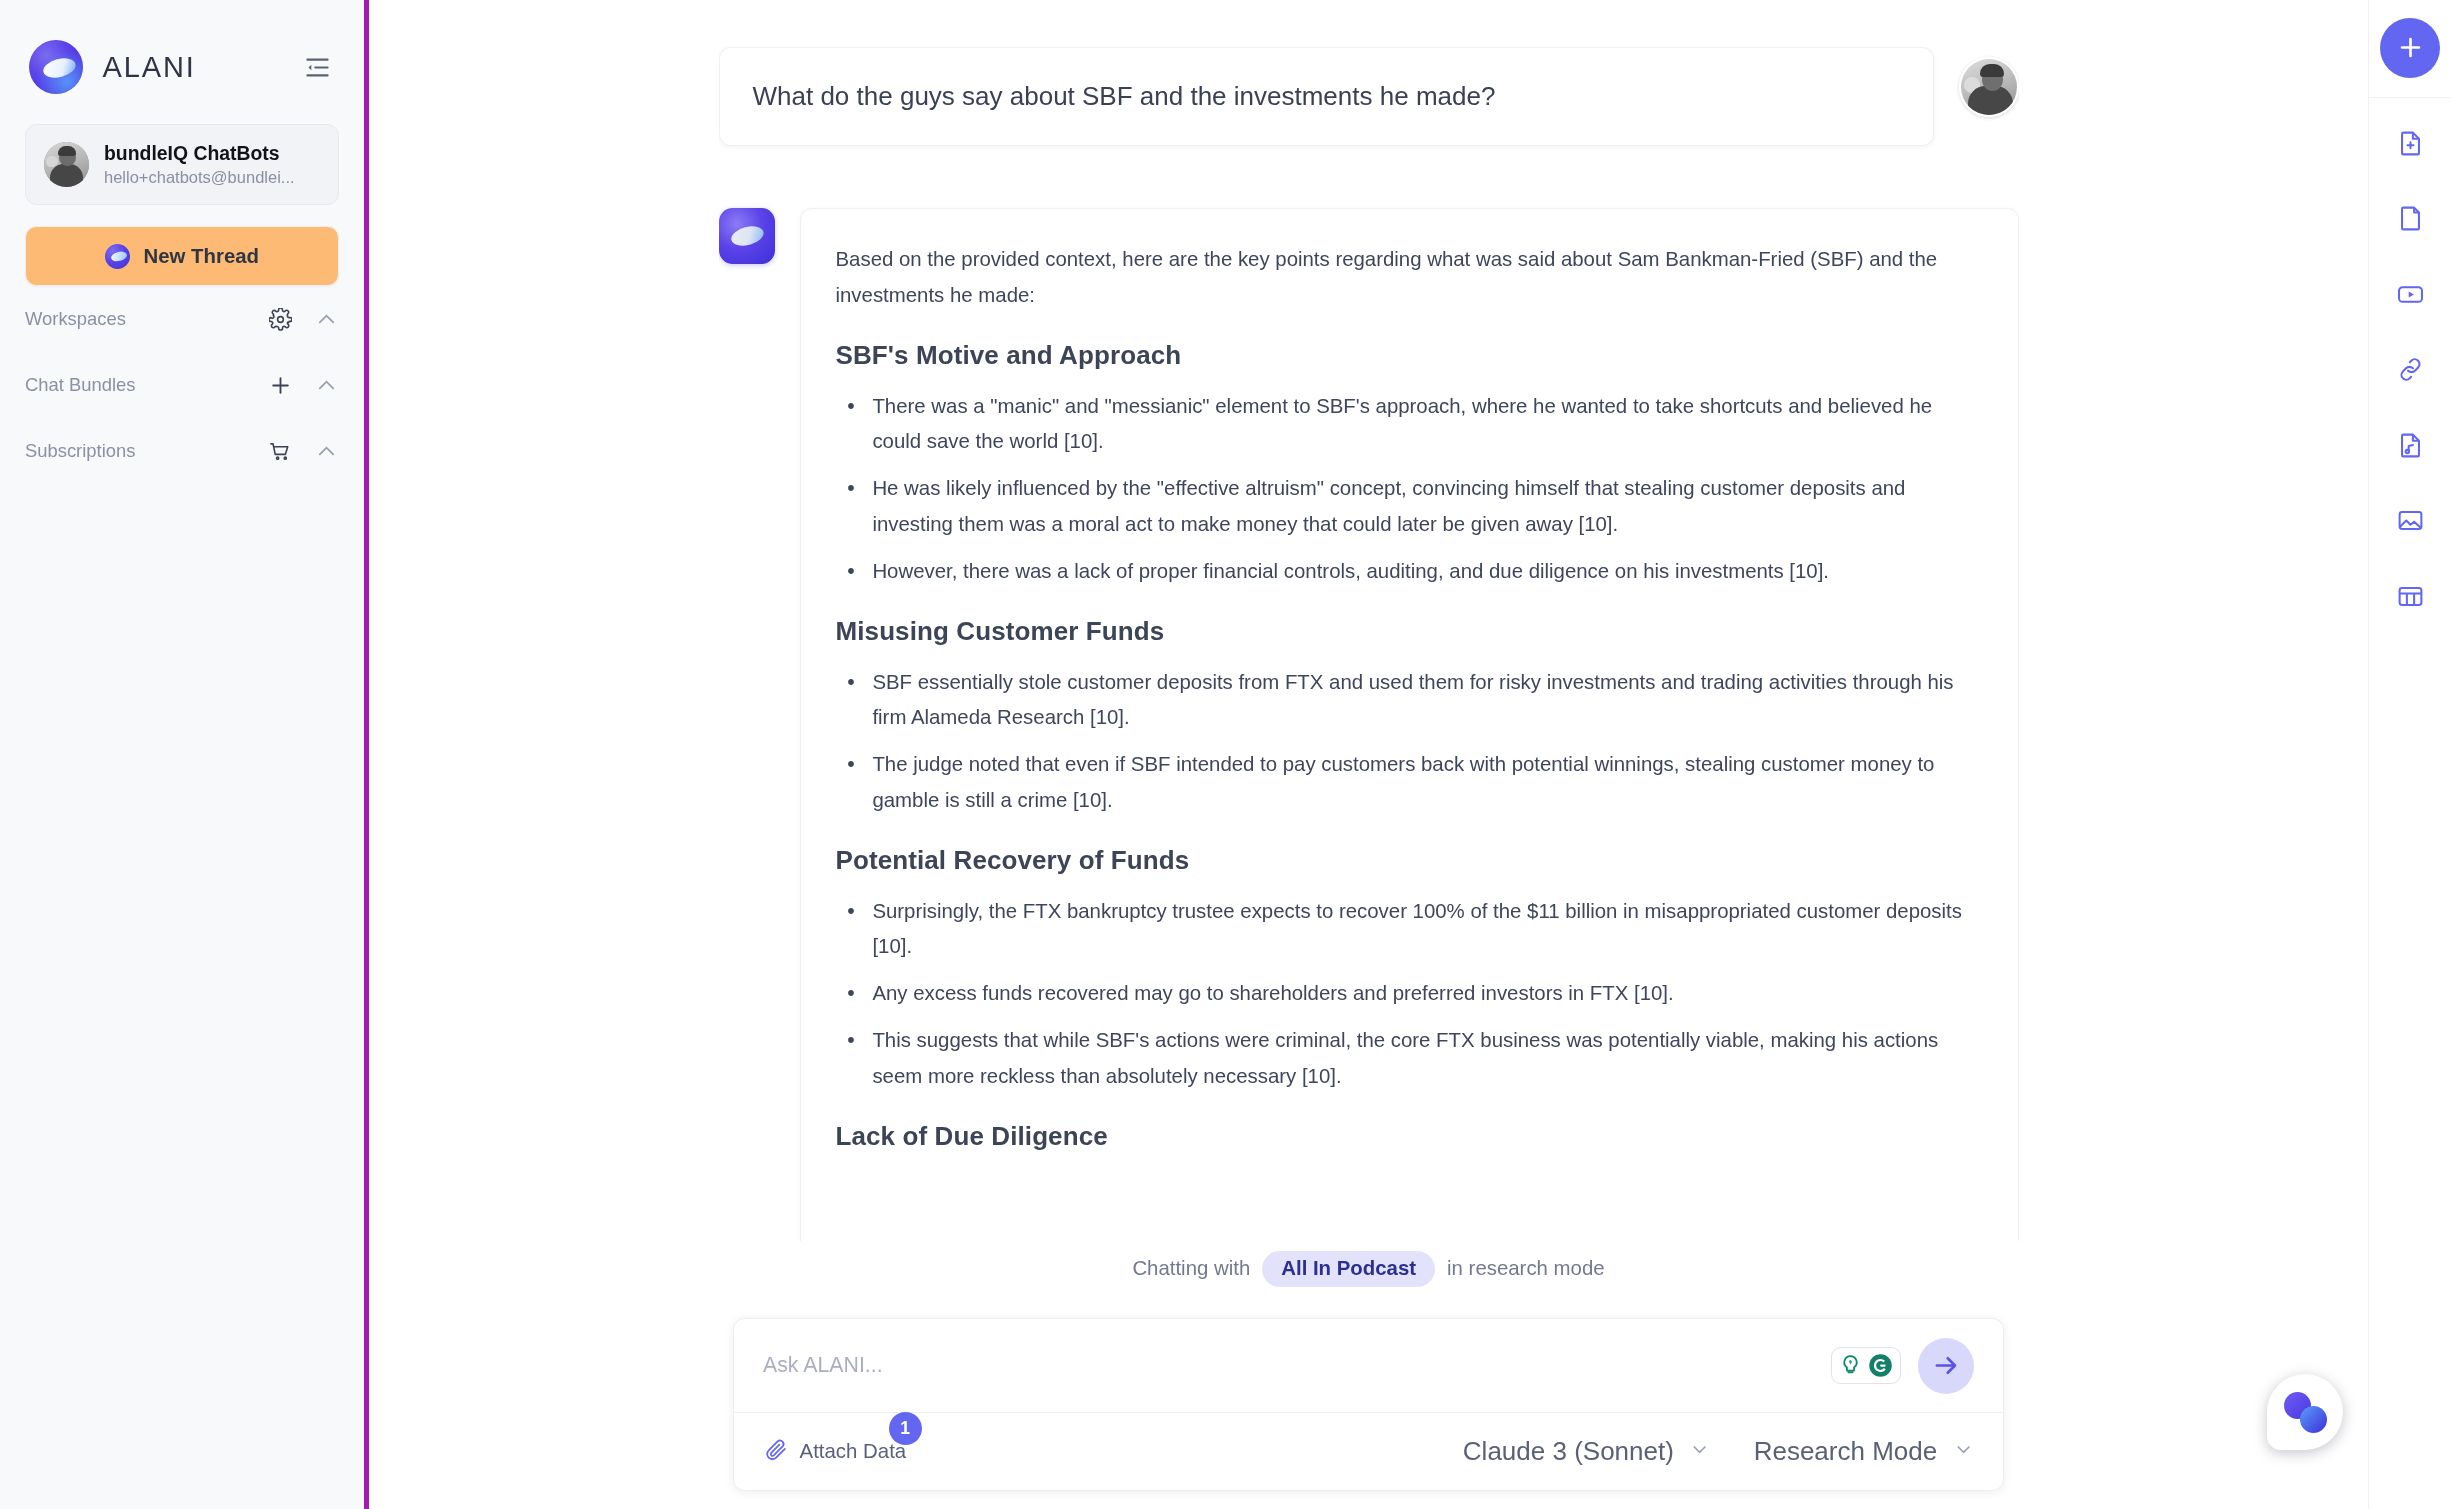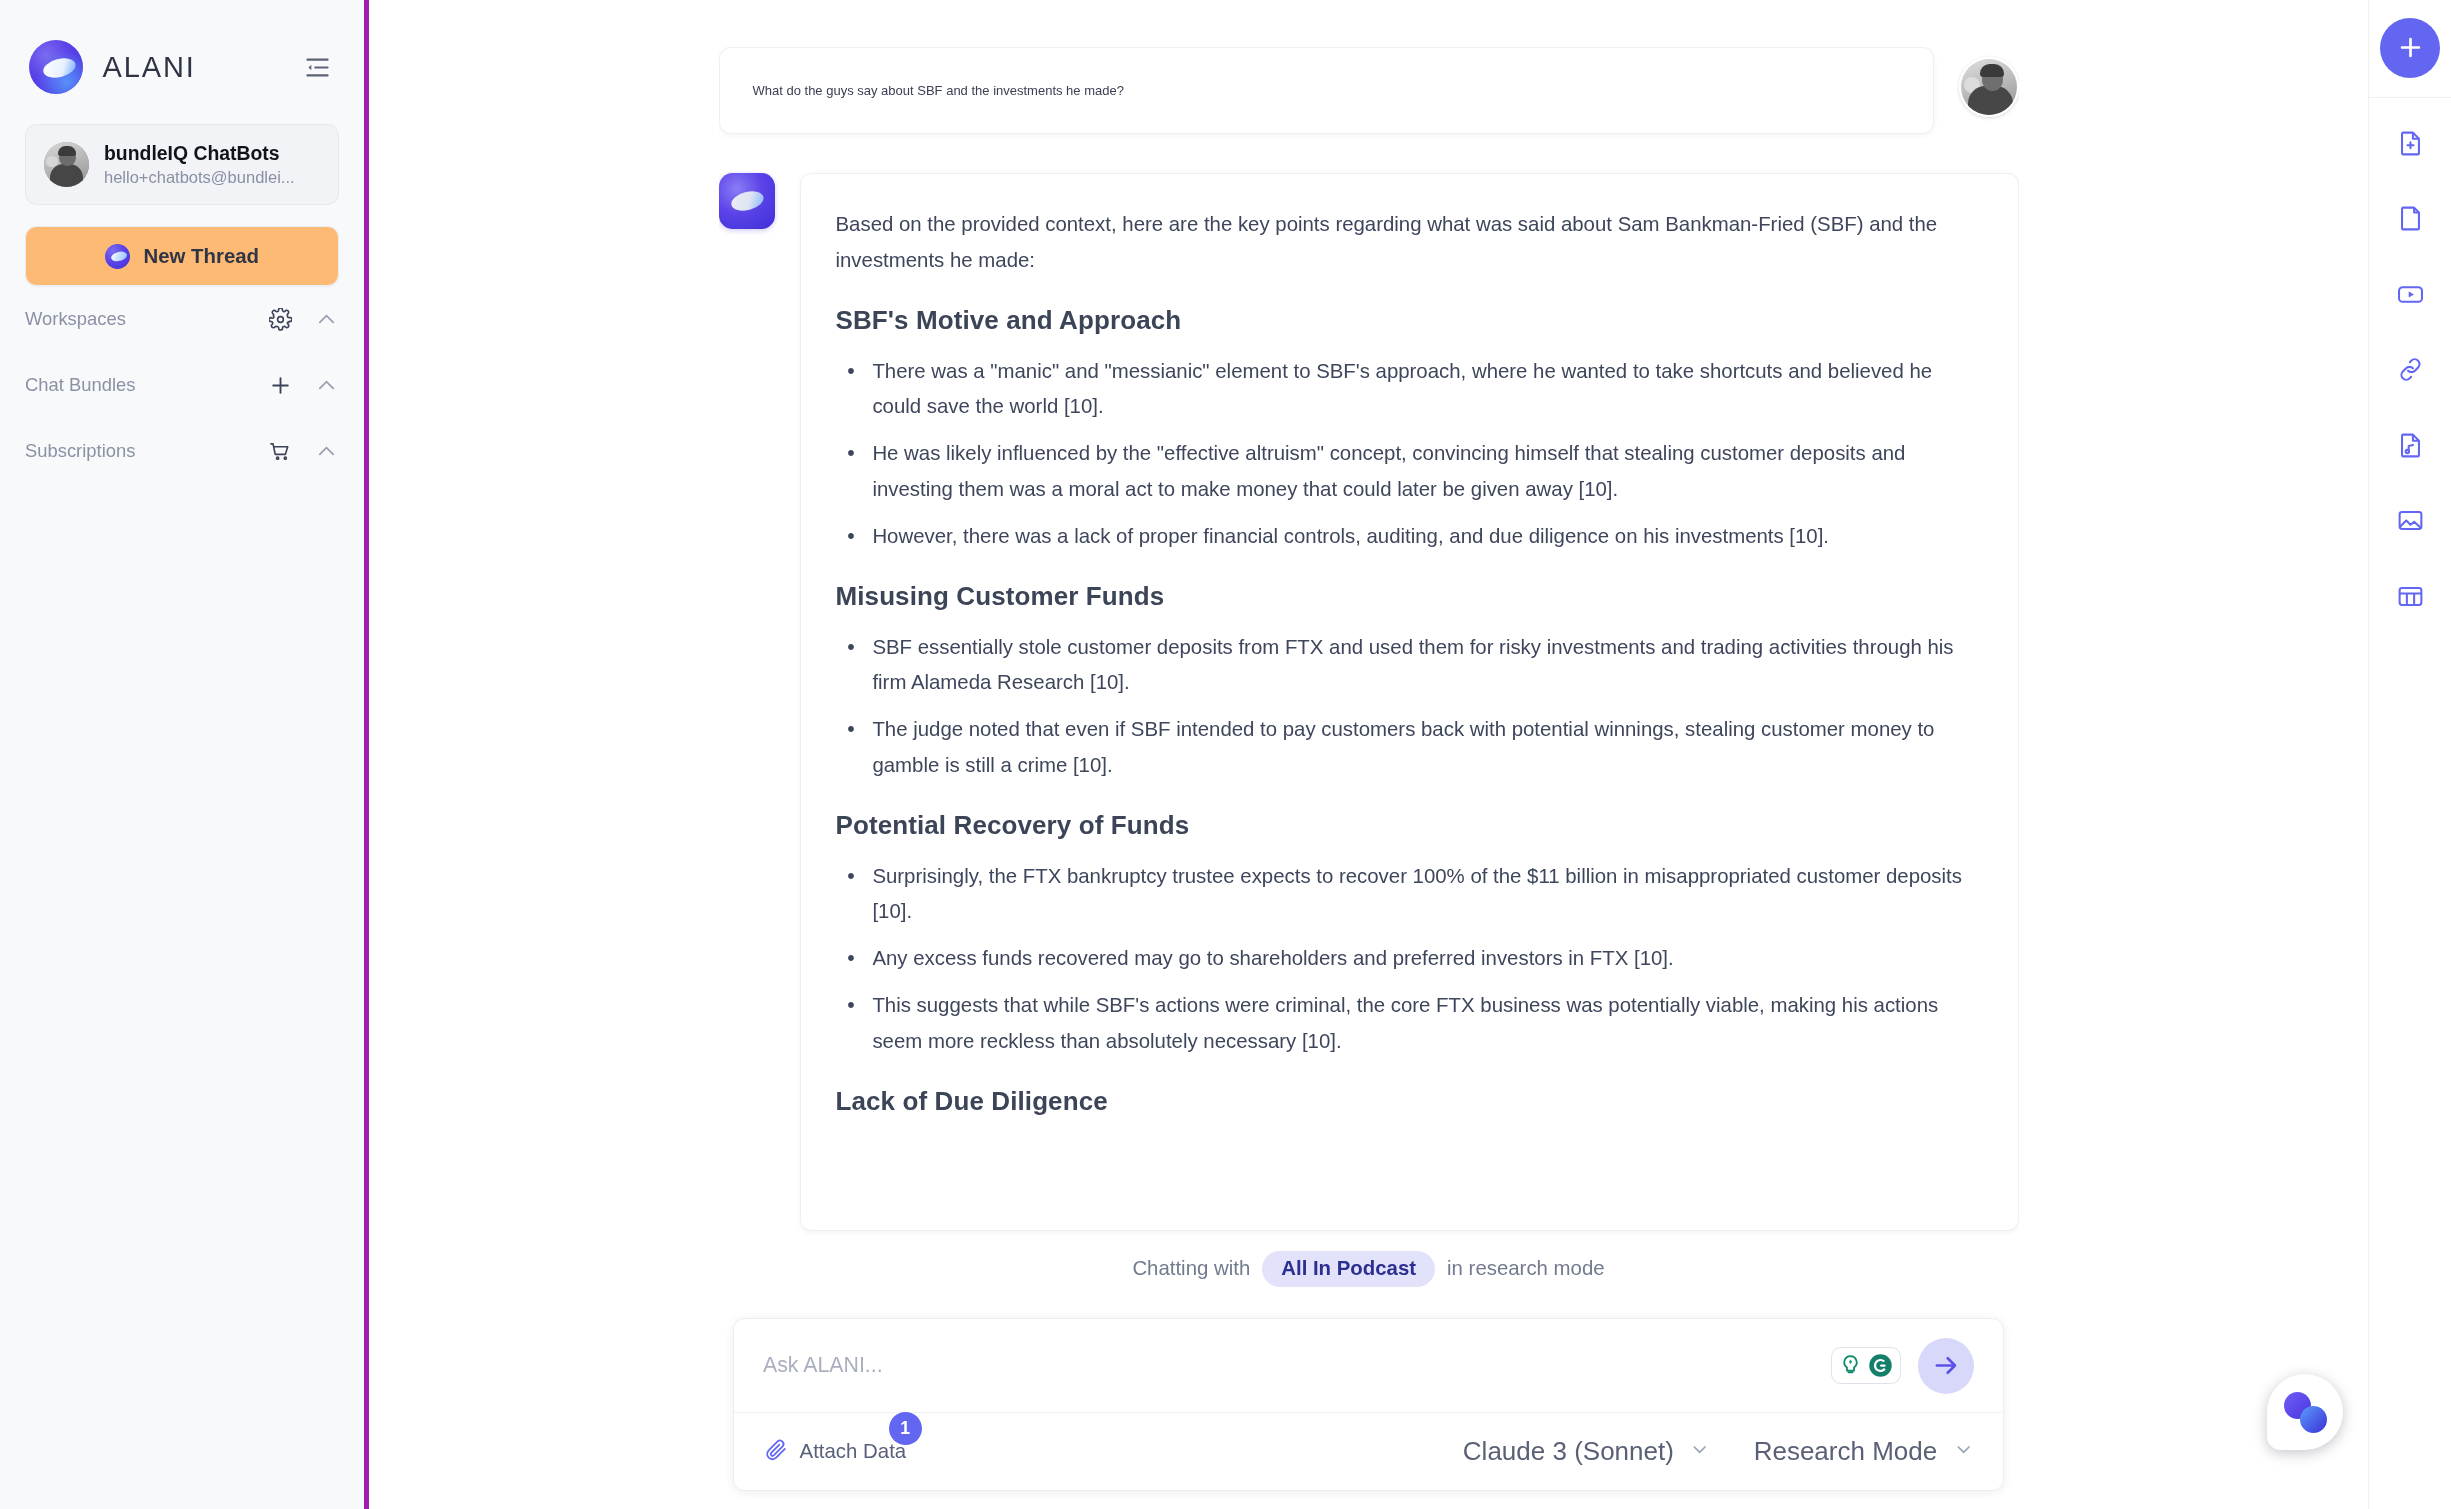--- a/index.html
+++ b/index.html
@@ -127,36 +127,36 @@
   .user-bubble {
     flex: 1;
     background: #ffffff;
     border: 1px solid #edeff3;
     border-radius: 11.6px;
     box-shadow: 0 1.9px 5.8px rgba(25,30,55,.05);
     padding: 29px 33px;
     min-height: 87px;
     display: flex; align-items: center;
   }
-  .user-text { font-size: 13px; color: #3a4154; line-height: 1.5; }
+  .user-text { font-size: 26px; color: #3a4154; line-height: 1.5; }
   .user-avatar-lg {
     width: 60px; height: 60px; border-radius: 50%;
     overflow: hidden; position: relative; flex: none;
     border: 2.9px solid #ffffff;
     box-shadow: 0 1px 3.9px rgba(0,0,0,.16);
     filter: grayscale(1);
     margin-top: 9.7px;
   }
   .user-avatar-lg .p-bg { position: absolute; inset: 0; background: linear-gradient(160deg,#dedede 0%, #bdbdbb 45%, #909090 100%); }
   .user-avatar-lg .p-head { position: absolute; width: 21.3px; height: 23px; border-radius: 50%; background: #6f6f6d; left: 21.3px; top: 9.7px; }
   .user-avatar-lg .p-hair { position: absolute; width: 24px; height: 12.6px; border-radius: 11.6px 11.6px 3.9px 3.9px; background: #3a3a39; left: 19.4px; top: 5.8px; }
   .user-avatar-lg .p-body { position: absolute; width: 45px; height: 29px; border-radius: 17.5px 17.5px 0 0; background: #474746; left: 7.8px; bottom: 0; }
   .user-avatar-lg .p-arm { position: absolute; width: 15.5px; height: 15.5px; border-radius: 50%; background: #dcdcda; left: 3.9px; top: 18.4px; }
 
-  .bot-row { display: flex; align-items: flex-start; gap: 25px; margin-top: 39px; }
+  .bot-row { display: flex; align-items: flex-start; gap: 25px; margin-top: 62px; }
   .bot-avatar {
     width: 56px; height: 56px; border-radius: 13.6px; flex: none;
     background: radial-gradient(circle at 32% 28%, #8b7df5 0%, #5b43e8 45%, #3d2fd6 100%);
     position: relative; overflow: hidden;
     box-shadow: 0 1.9px 4.9px rgba(60,45,200,.22);
   }
   .bot-avatar::after {
     content: ""; position: absolute; width: 33px; height: 18.4px; left: 12.6px; top: 19.4px;
     border-radius: 50%;
     background: linear-gradient(120deg,#eceef5 0%, #dfe4f2 55%, #7fb4ff 100%);

